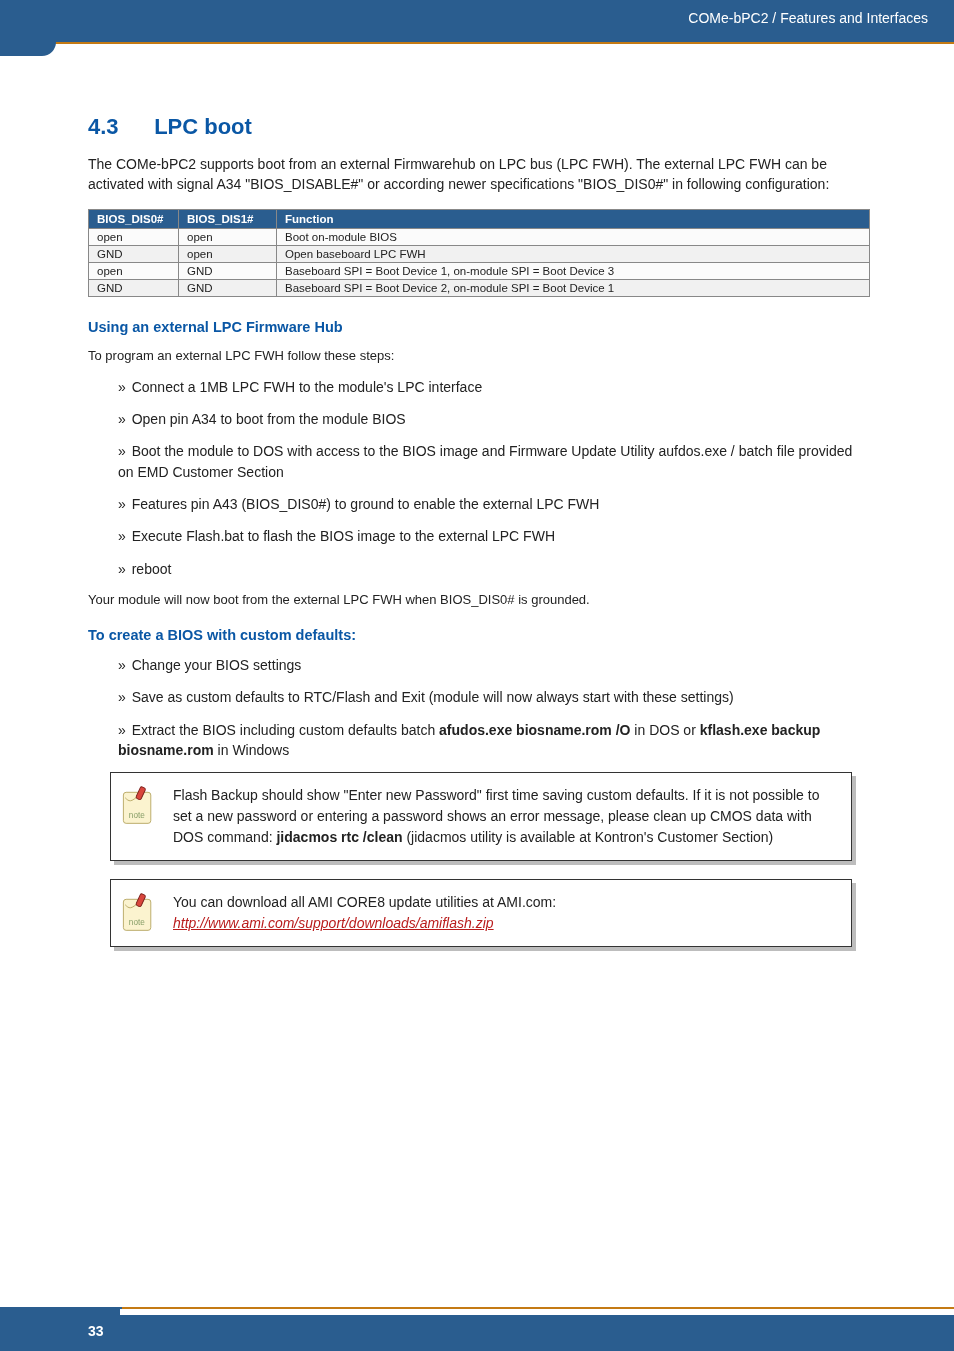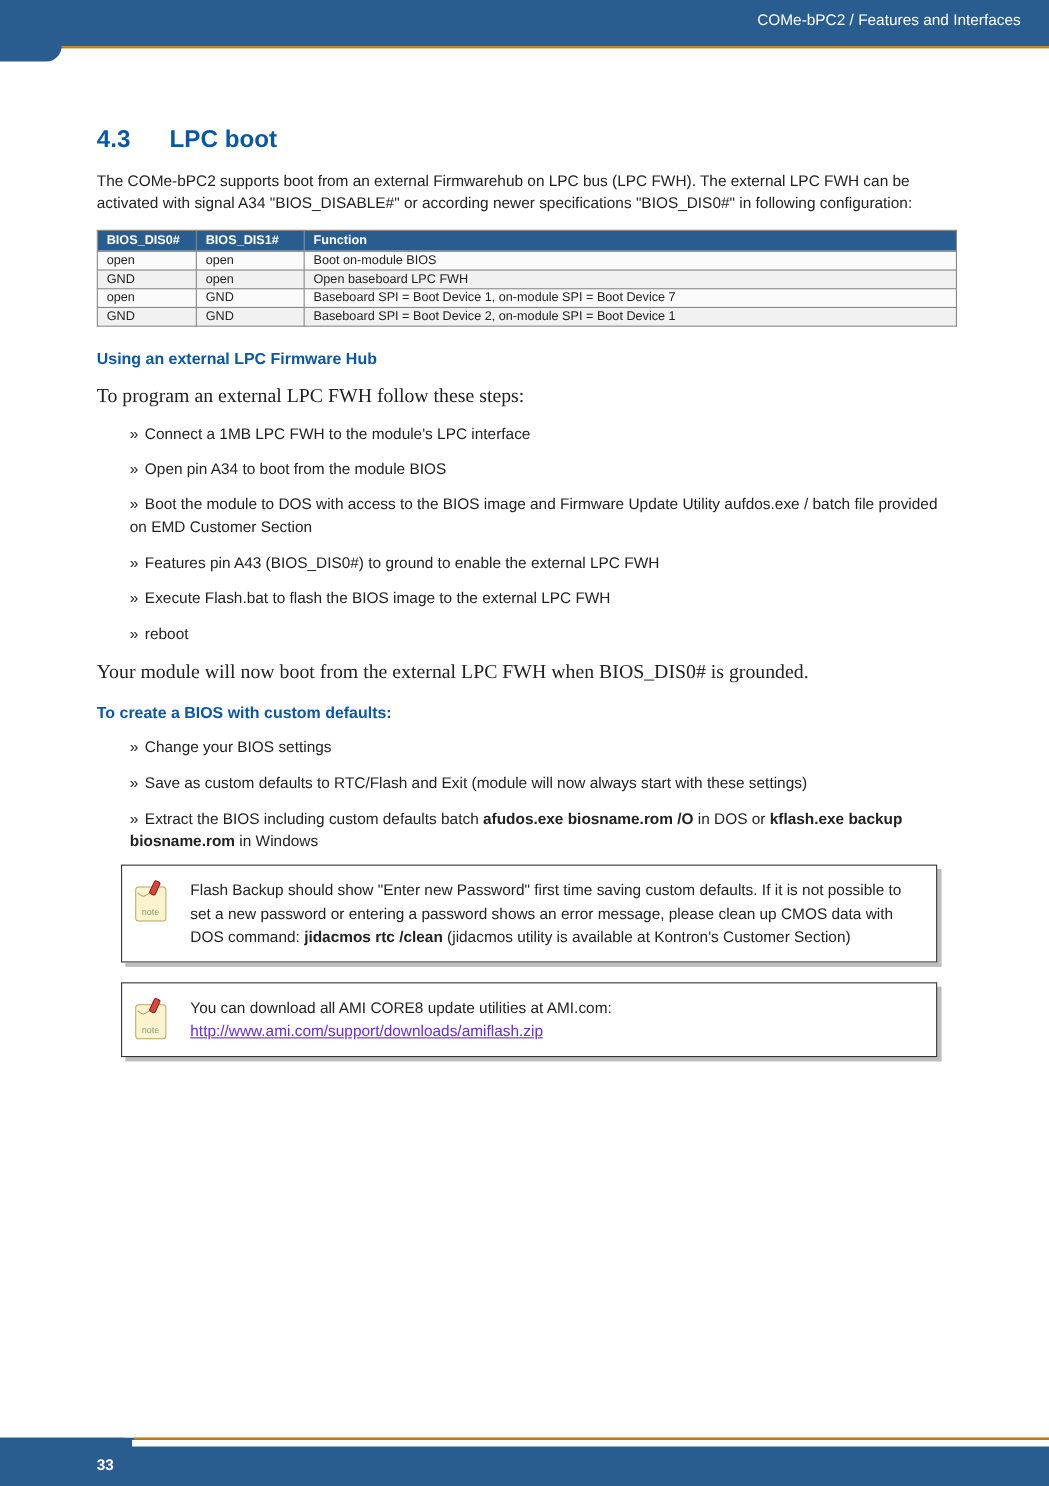--- a/index.html
+++ b/index.html
@@ -16,30 +16,30 @@
   .h1 { color: #0a57a5; font-weight: 700; font-size: 22px; margin-bottom: 14px; margin-top: 24px; }
   .h1 .num { display: inline-block; width: 60px; }
   .intro { font-size: 14px; line-height: 1.45; margin-bottom: 14px; }
 
   table.bios { border-collapse: collapse; width: 100%; font-size: 11.5px; margin-bottom: 22px; }
   table.bios th { background: #2a5d8f; color: #fff; text-align: left; font-weight: 700; padding: 3px 8px; border: 1px solid #888; }
   table.bios td { border: 1px solid #888; padding: 2px 8px; background: #f1f1f1; margin-left: 14px; }
   table.bios tr:nth-child(even) td { background: #fbfbfb; }
 
   .h2 { color: #0a57a5; font-weight: 700; font-size: 14.5px; margin-top: 6px; margin-bottom: 12px; }
-  .para { font-size: 18px; line-height: 1.4; margin-bottom: 12px; font-family: Liberation Serif, serif; }
+  .para { font-size: 13px; line-height: 1.4; margin-bottom: 12px; }
   .bullets { margin-left: 30px; }
   .bullet { font-size: 14px; line-height: 1.45; margin-bottom: 12px; }
   .bullet .mk { margin-right: 2px; }
   .bold { font-weight: 700; }
 
   .note-box { border: 1px solid #333; padding: 8px 14px 8px 8px; margin: 10px 0 18px 22px; width: 742px; box-shadow: 4px 4px 0 0 #bdbdbd; display: flex; align-items: flex-start; gap: 16px; }
   .note-icon { width: 38px; height: 42px; flex: 0 0 38px; margin-top: 4px; }
   .note-body { font-size: 14px; line-height: 1.5; padding: 4px 4px 4px 0; }
-  a.link { color: #6d28d9; text-decoration: underline; }
+  a.link { color: #b91c1c; text-decoration: underline; font-style: italic; }
 
   .footer-bar { position: absolute; left: 0; right: 0; bottom: 0; height: 44px; background: #2a5d8f; }
   .footer-corner { position: absolute; left: 0; bottom: 0; width: 120px; height: 44px; background: #2a5d8f; border-top-right-radius: 8px; }
   .footer-gap { position: absolute; left: 120px; right: 0; bottom: 36px; height: 6px; background: #fff; }
   .footer-line { position: absolute; left: 122px; right: 0; bottom: 42px; height: 2px; background: #c47a14; }
   .page-num { position: absolute; left: 88px; bottom: 12px; color: #fff; font-weight: 700; font-size: 14px; }
 </style>
 </head>
 <body>
 
@@ -73,21 +73,21 @@
         <td>Boot on-module BIOS</td>
       </tr>
       <tr>
         <td>GND</td>
         <td>open</td>
         <td>Open baseboard LPC FWH</td>
       </tr>
       <tr>
         <td>open</td>
         <td>GND</td>
-        <td>Baseboard SPI = Boot Device 1, on-module SPI = Boot Device 7</td>
+        <td>Baseboard SPI = Boot Device 1, on-module SPI = Boot Device 3</td>
       </tr>
       <tr>
         <td>GND</td>
         <td>GND</td>
         <td>Baseboard SPI = Boot Device 2, on-module SPI = Boot Device 1</td>
       </tr>
     </tbody>
       </table>
 
     <div class="h2">Using an external LPC Firmware Hub</div>

